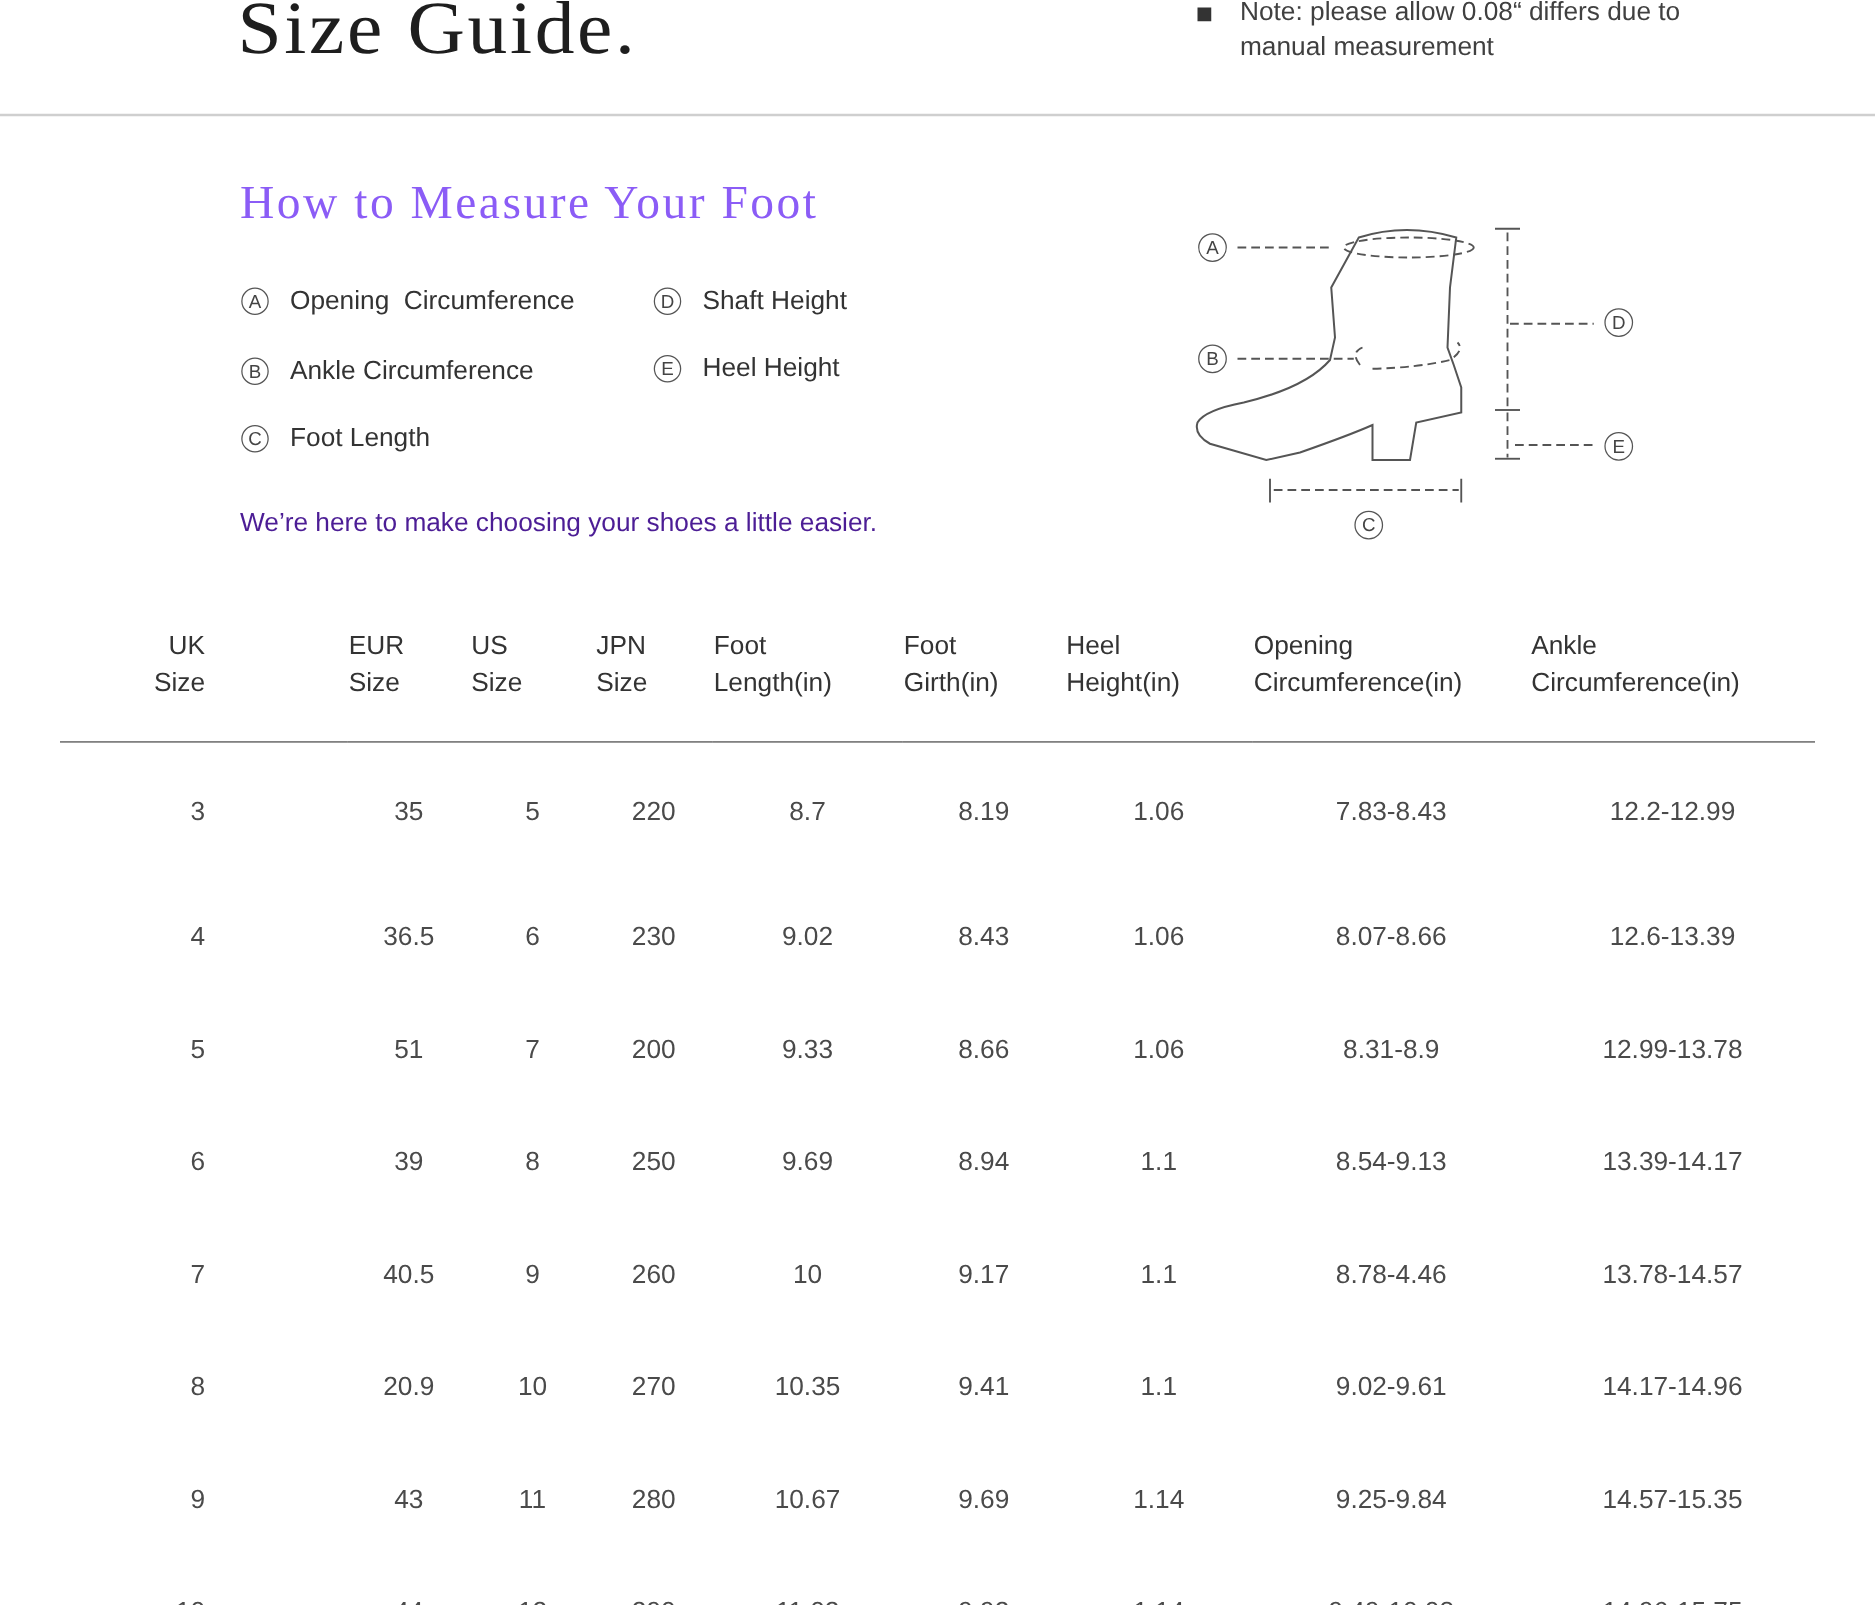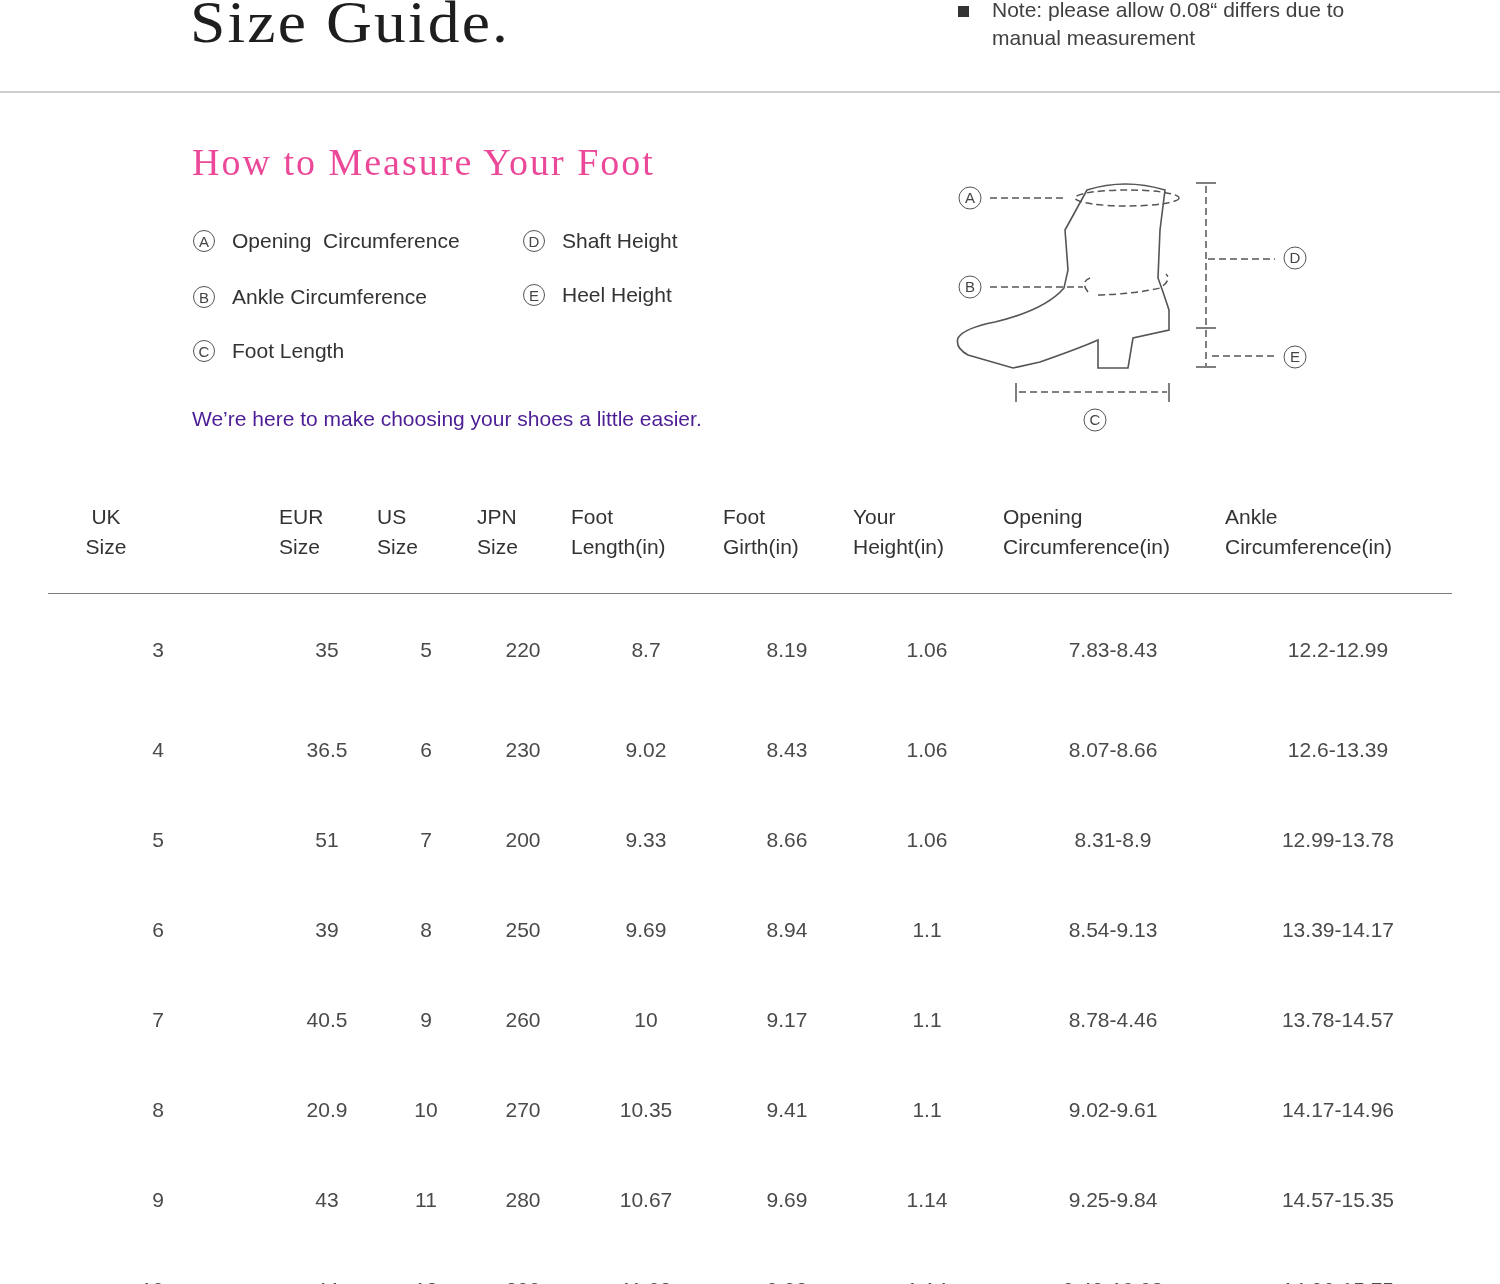--- a/index.html
+++ b/index.html
@@ -3,21 +3,21 @@
   <meta charset="utf-8">
   <style>
     html, body { margin: 0; padding: 0; background: #ffffff; }
     body { width: 1500px; height: 1284px; position: relative; overflow: hidden; color: #3a3a3a; font-family: "Liberation Sans", sans-serif; }
     .abs { position: absolute; }
     .title { left: 190px; top: -14px; font-family: "Liberation Serif", "DejaVu Serif", serif; font-size: 60px; color: #1e1e1e; letter-spacing: 2px; font-weight: normal; margin: 0; line-height: 1.2; transform: scaleX(1.06); transform-origin: left; }
     .note { left: 956px; top: -4px; width: 400px; font-size: 21px; color: #404040; line-height: 28px; }
     .note .bullet { position: absolute; left: 2px; top: 10px; width: 11px; height: 11px; background: #333; }
     .note .text { margin-left: 36px; display: block; }
     .hr-top { left: 0; top: 91px; width: 1500px; height: 2px; background: #cfcfcf; }
-    .subtitle { left: 192px; top: 140px; font-family: "Liberation Serif", "DejaVu Serif", serif; font-size: 38px; color: #ec4899; letter-spacing: 2px; margin: 0; font-weight: normal; line-height: 1.2; }
+    .subtitle { left: 192px; top: 140px; font-family: "Liberation Serif", "DejaVu Serif", serif; font-size: 38px; color: #8b5cf6; letter-spacing: 2px; margin: 0; font-weight: normal; line-height: 1.2; }
     .legend-item { display: flex; align-items: center; font-size: 21px; color: #333; }
     .legend-item .circ { width: 22px; height: 22px; border: 1px solid #555; border-radius: 50%; font-size: 15px; display: flex; align-items: center; justify-content: center; margin-right: 17px; color: #444; box-sizing: border-box; }
     .tagline { left: 192px; top: 407px; font-size: 21px; color: #4c1d95; }
     .boot { left: 940px; top: 170px; width: 380px; height: 270px; }
     table.sizes { position: absolute; left: 48px; top: 498px; width: 1404px; border-collapse: collapse; }
     table.sizes th { font-weight: normal; font-size: 21px; color: #333; line-height: 30px; height: 90px; vertical-align: top; padding-top: 4px; border-bottom: 1.5px solid #7a7a7a; text-align: left; }
     table.sizes td { font-size: 21px; color: #4a4a4a; height: 90px; text-align: center; padding: 0; }
     table.sizes tbody tr:first-child td { height: 111px; padding-top: 0; }
   </style>
 </head>
@@ -100,21 +100,21 @@
       <col style="width:100px">
       <col style="width:94px">
     <col style="width:152px">
       <col style="width:130px">
       <col style="width:150px">
       <col style="width:222px">
       <col style="width:228px">
   </colgroup>
   <thead>
     <tr id="hdr-row">
-        <th style="padding-left: 0px; text-align: center; padding-right: 114px;">
+        <th style="padding-left: 0px; text-align: right; padding-right: 114px;">
           <div>UK</div>
           <div>Size</div>
         </th>
         <th>
           <div>EUR</div>
           <div>Size</div>
         </th>
         <th>
           <div>US</div>
           <div>Size</div>
@@ -125,21 +125,21 @@
         </th>
         <th>
           <div>Foot</div>
           <div>Length(in)</div>
         </th>
         <th>
           <div>Foot</div>
           <div>Girth(in)</div>
         </th>
         <th>
-          <div>Your</div>
+          <div>Heel</div>
           <div>Height(in)</div>
         </th>
         <th>
           <div>Opening</div>
           <div>Circumference(in)</div>
         </th>
         <th>
           <div>Ankle</div>
           <div>Circumference(in)</div>
         </th>

